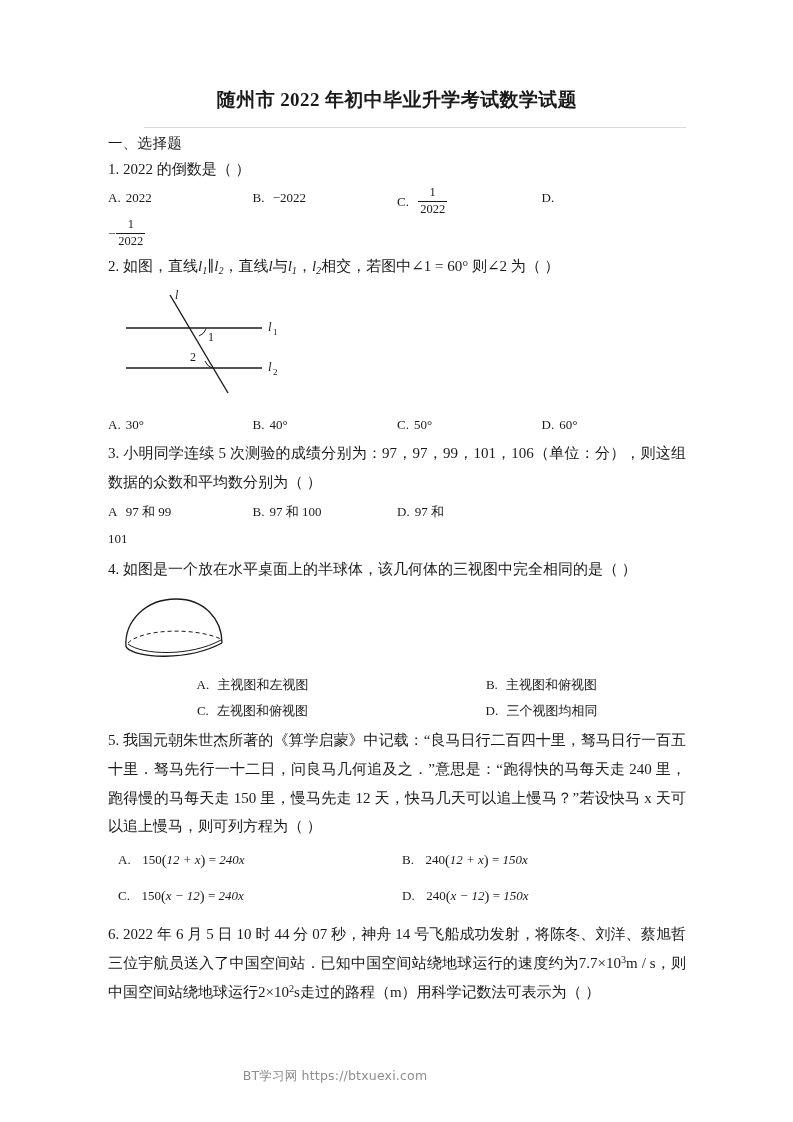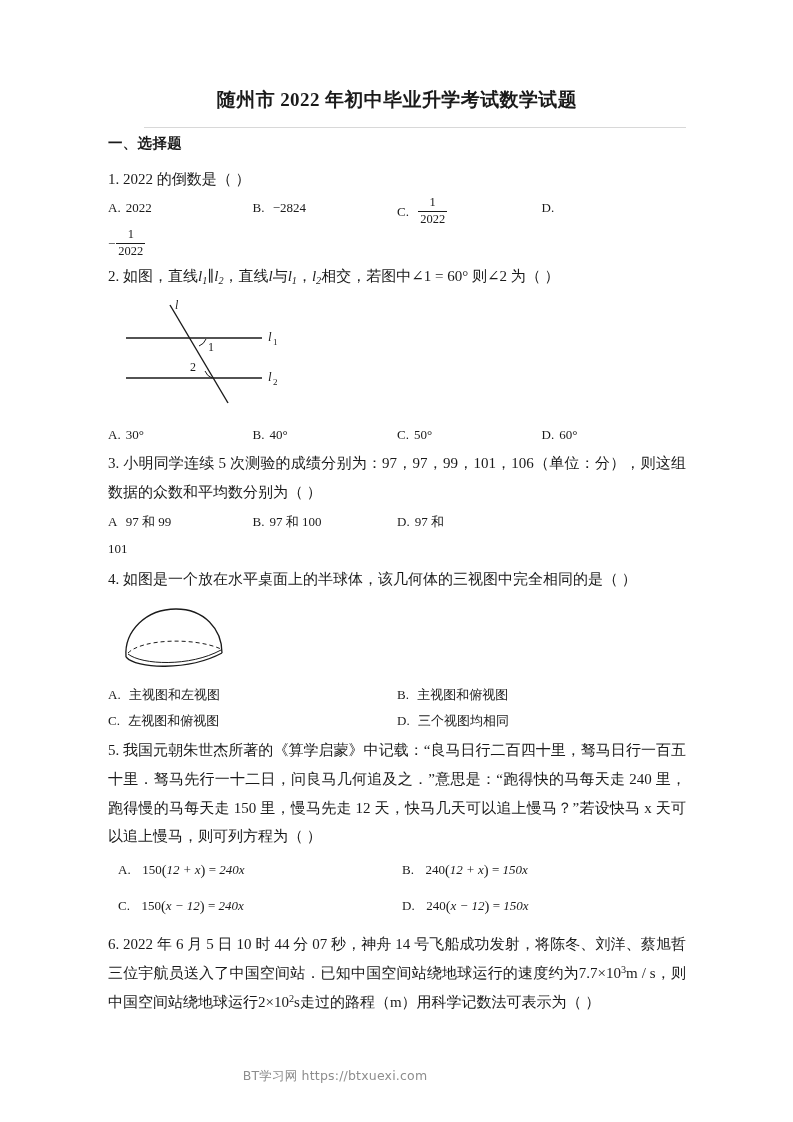--- a/index.html
+++ b/index.html
@@ -41,23 +41,23 @@
   }
 
   .rule {
     border: 0;
     border-top: 1px solid #d8d8d8;
     margin: 0 0 6px 36px;
     height: 0;
   }
 
   .section-head {
-    font-weight: bold;
+    font-weight: normal;
     font-size: 14.5px;
-    margin: 2px 0 12px 0;
+    margin: 2px 0 2px 0;
     letter-spacing: 0.3px;
   }
 
   
   .q {
     font-size: 15px;
     line-height: 1.92;
     margin: 0 0 3px 0;
     text-align: justify;
     text-justify: inter-ideograph;
@@ -69,21 +69,21 @@
   .sup { font-size: 0.68em; vertical-align: 0.45em; }
 
   
   .opts {
     display: flex;
     font-size: 13px;
     line-height: 1.9;
     margin: 2px 0 2px 0;
   }
   .opts.c4 > div { flex: 0 0 25%; }
-  .opts.c2 > div { flex: 0 0 50%; }
+  .opts.c2 > div { flex: 0 0 50%; text-align: center; }
   .opts.c2i > div { flex: 0 0 50%; }
   .opts .lbl { margin-right: 5px; }
 
   .opts-ind { padding-left: 10px; }
 
   .overflow-line {
     font-size: 13px;
     line-height: 1.9;
     margin: 0 0 4px 0;
   }
@@ -148,21 +148,21 @@
     <div class="q q-tight">
       <span>1.</span>
       <span>2022 的倒数是（      ）</span>
     </div>
 
     <div class="opts c4">
       <div>
         <span class="lbl">A.</span><span>2022</span>
       </div>
       <div>
-        <span class="lbl">B.</span>&nbsp;<span>−2824</span>
+        <span class="lbl">B.</span>&nbsp;<span>−2022</span>
       </div>
       <div>
         <span class="lbl">C.</span>&nbsp;<span class="frac"><span class="num">1</span><span class="den">2022</span></span>
       </div>
       <div>
         <span class="lbl">D.</span>
       </div>
     </div>
 
     <div class="overflow-line">

